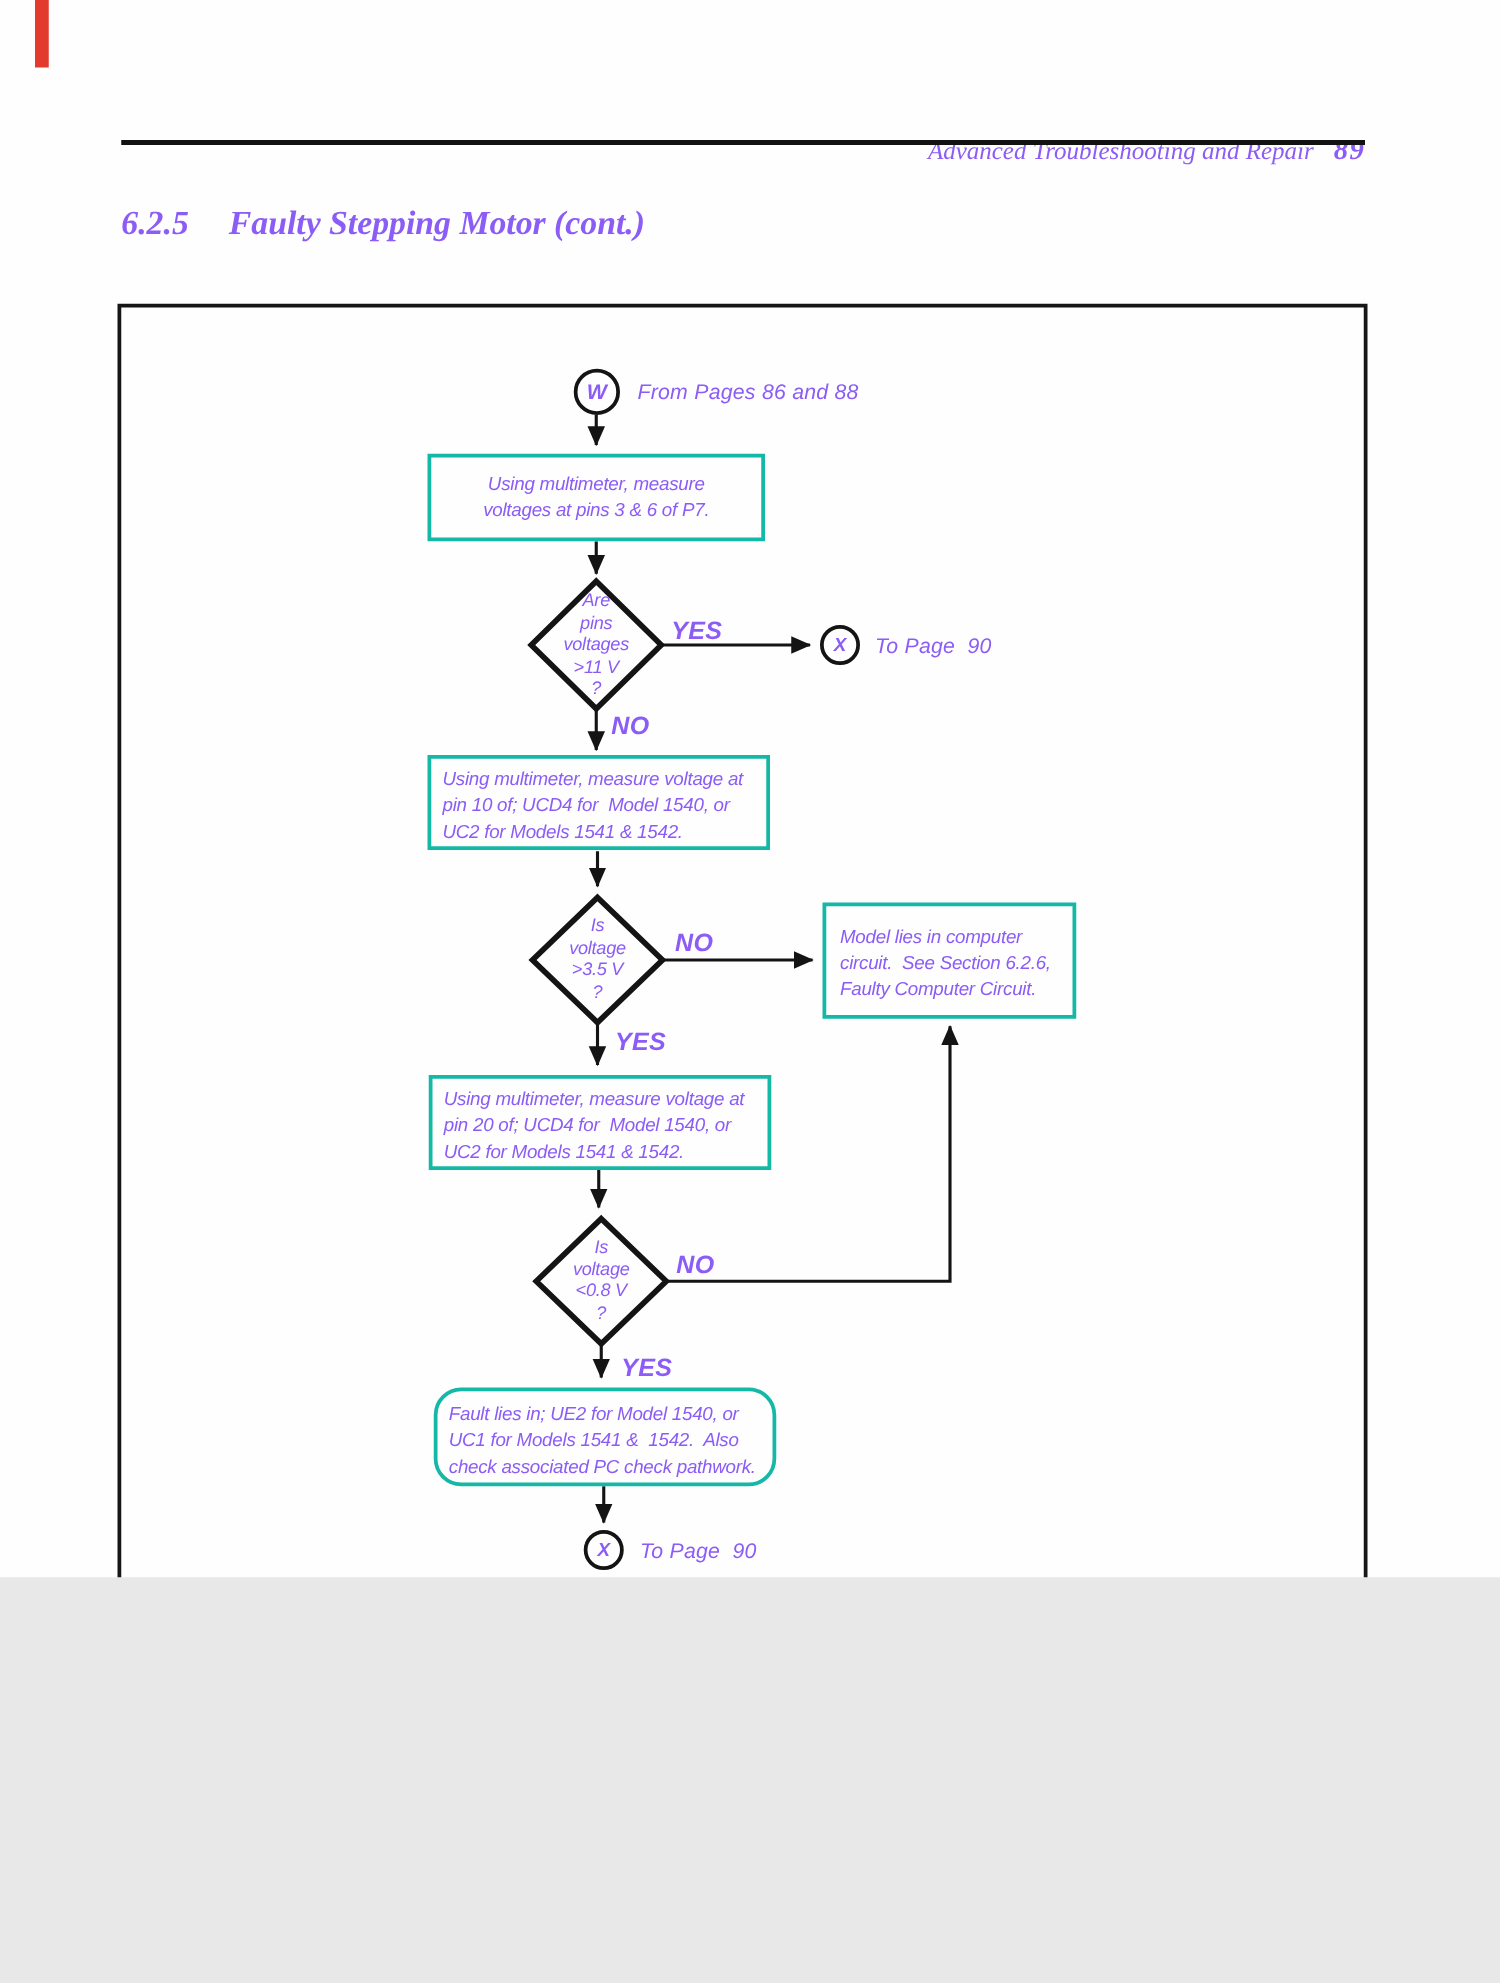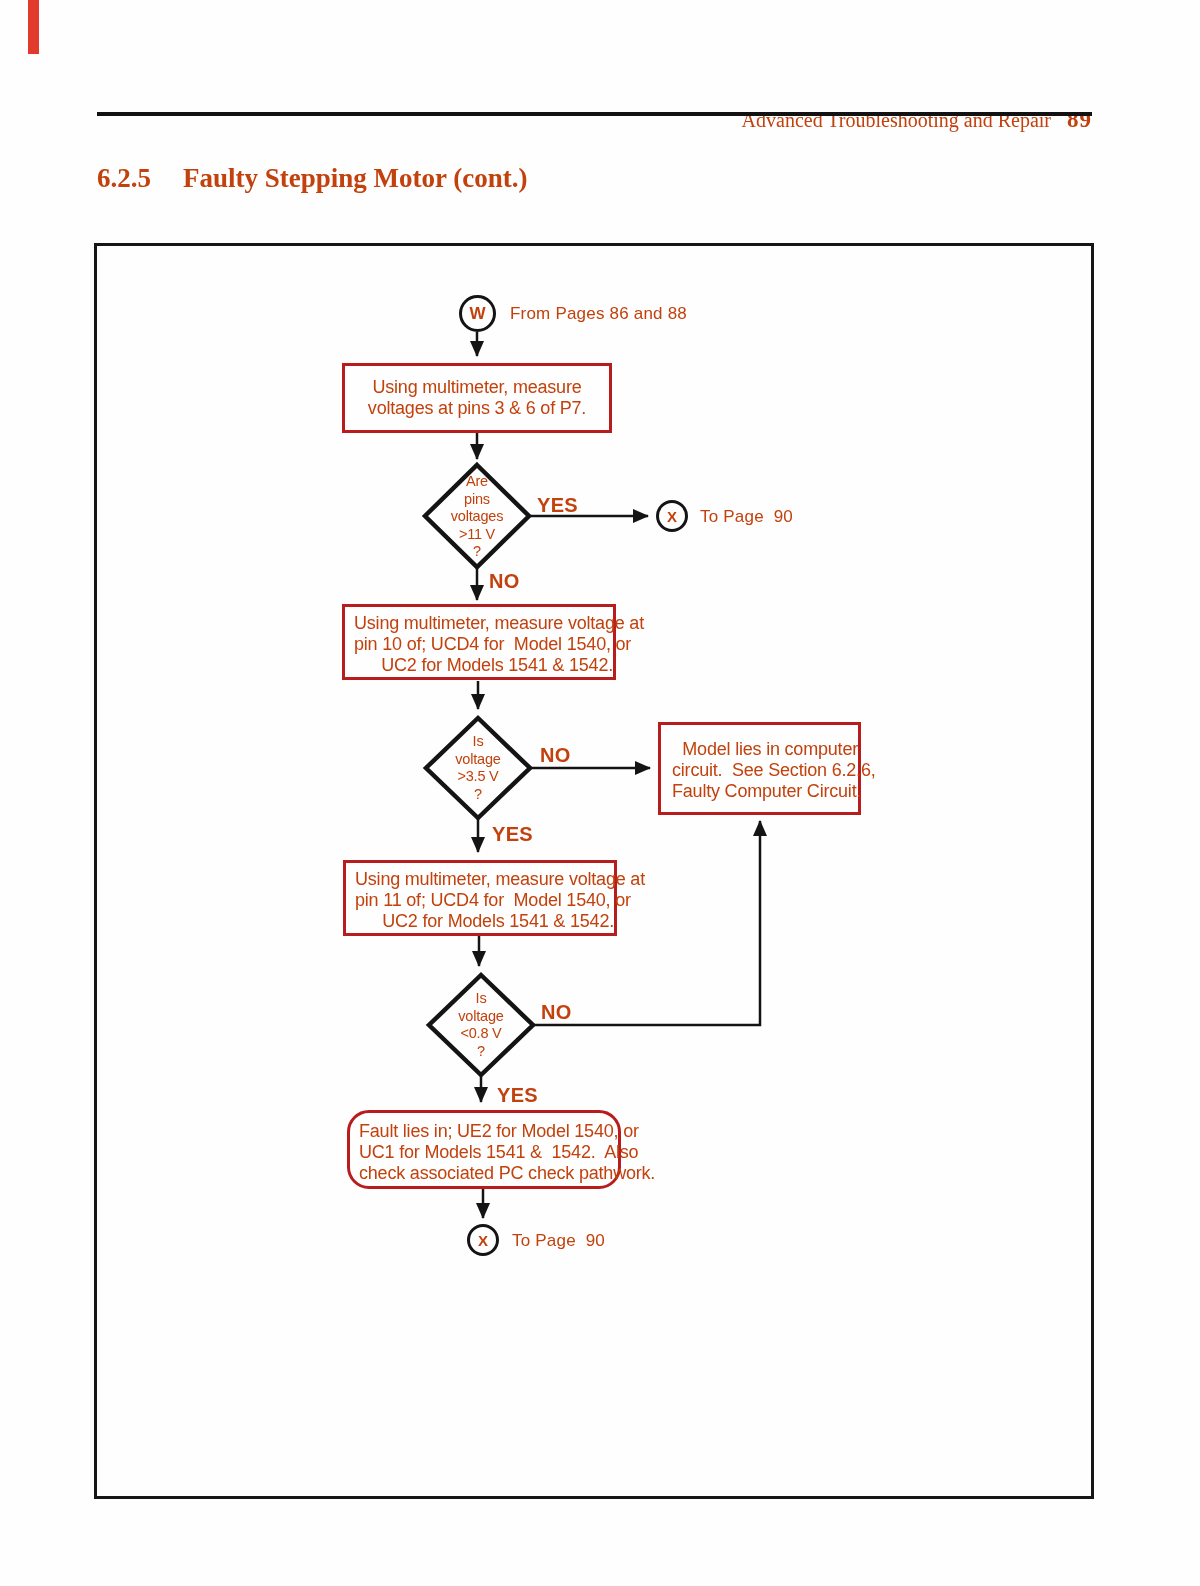--- a/index.html
+++ b/index.html
@@ -1,24 +1,25 @@
 <!DOCTYPE html>
 <html><head>
 <meta charset="utf-8">
 <style>
   html,body{margin:0;padding:0;background:#e8e8e8;}
   .page{
     position:relative;
-    width:1200px;height:1586px;
+    width:1200px;height:1262px;
     background:#fefefe;
     font-family:"Liberation Sans",sans-serif;
-    color:#c2410c;
+    color:#8b5cf6;
     overflow:hidden;
+    font-style:italic;
   }
-  .abs{position:absolute;text-align:right;}
+  .abs{position:absolute;}
   
   .edge-mark{left:28px;top:0;width:11px;height:54px;background:#e23a2c;}
   
   .running-header{
     left:0;top:84px;width:1092px;
     text-align:right;
     font-family:"Liberation Serif",serif;
     font-size:20px;white-space:pre;
   }
   .running-header .pg{font-weight:bold;font-size:23px;margin-left:16px;letter-spacing:1px;}
@@ -29,22 +30,22 @@
     font-family:"Liberation Serif",serif;
     font-weight:bold;font-size:27px;
     display:flex;gap:32px;white-space:pre;
   }
   
   .flow-frame{left:94px;top:243px;width:1000px;height:1256px;border:3px solid #161616;box-sizing:border-box;background:transparent;}
   
   svg.wires{position:absolute;left:0;top:0;width:1200px;height:1586px;}
   
   .pbox{
-    border:3px solid #b91c1c;background:#fefefe;box-sizing:border-box;
-    font-size:18px;line-height:21px;letter-spacing:-0.2px;
+    border:3px solid #14b8a6;background:#fefefe;box-sizing:border-box;
+    font-size:15px;line-height:21px;letter-spacing:-0.2px;
   }
   .pbox .bline{white-space:pre;}
   .pbox.centered{text-align:center;}
   
   .tcircle{
     border:3px solid #141414;border-radius:50%;background:#fefefe;box-sizing:border-box;
     display:flex;align-items:center;justify-content:center;
     font-weight:bold;
   }
   .tcircle.big{width:37px;height:37px;font-size:17px;}
@@ -146,21 +147,21 @@
   <div class="abs pbox" style="left:658px;top:722px;width:203px;height:93px;padding:14px 0 0 11px;">
     <div class="bline">Model lies in computer</div>
     <div class="bline">circuit.  See Section 6.2.6,</div>
     <div class="bline">Faulty Computer Circuit.</div>
   </div>
 
   <div class="abs elabel" style="left:492px;top:823px;">YES</div>
 
   <div class="abs pbox" style="left:343px;top:860px;width:274px;height:76px;padding:6px 0 0 9px;">
     <div class="bline">Using multimeter, measure voltage at</div>
-    <div class="bline">pin 11 of; UCD4 for  Model 1540, or</div>
+    <div class="bline">pin 20 of; UCD4 for  Model 1540, or</div>
     <div class="bline">UC2 for Models 1541 &amp; 1542.</div>
   </div>
 
   <div class="abs dtext" style="left:431px;top:990px;width:100px;">
     <div class="bline">Is</div>
     <div class="bline">voltage</div>
     <div class="bline">&lt;0.8 V</div>
     <div class="bline">?</div>
   </div>
 

